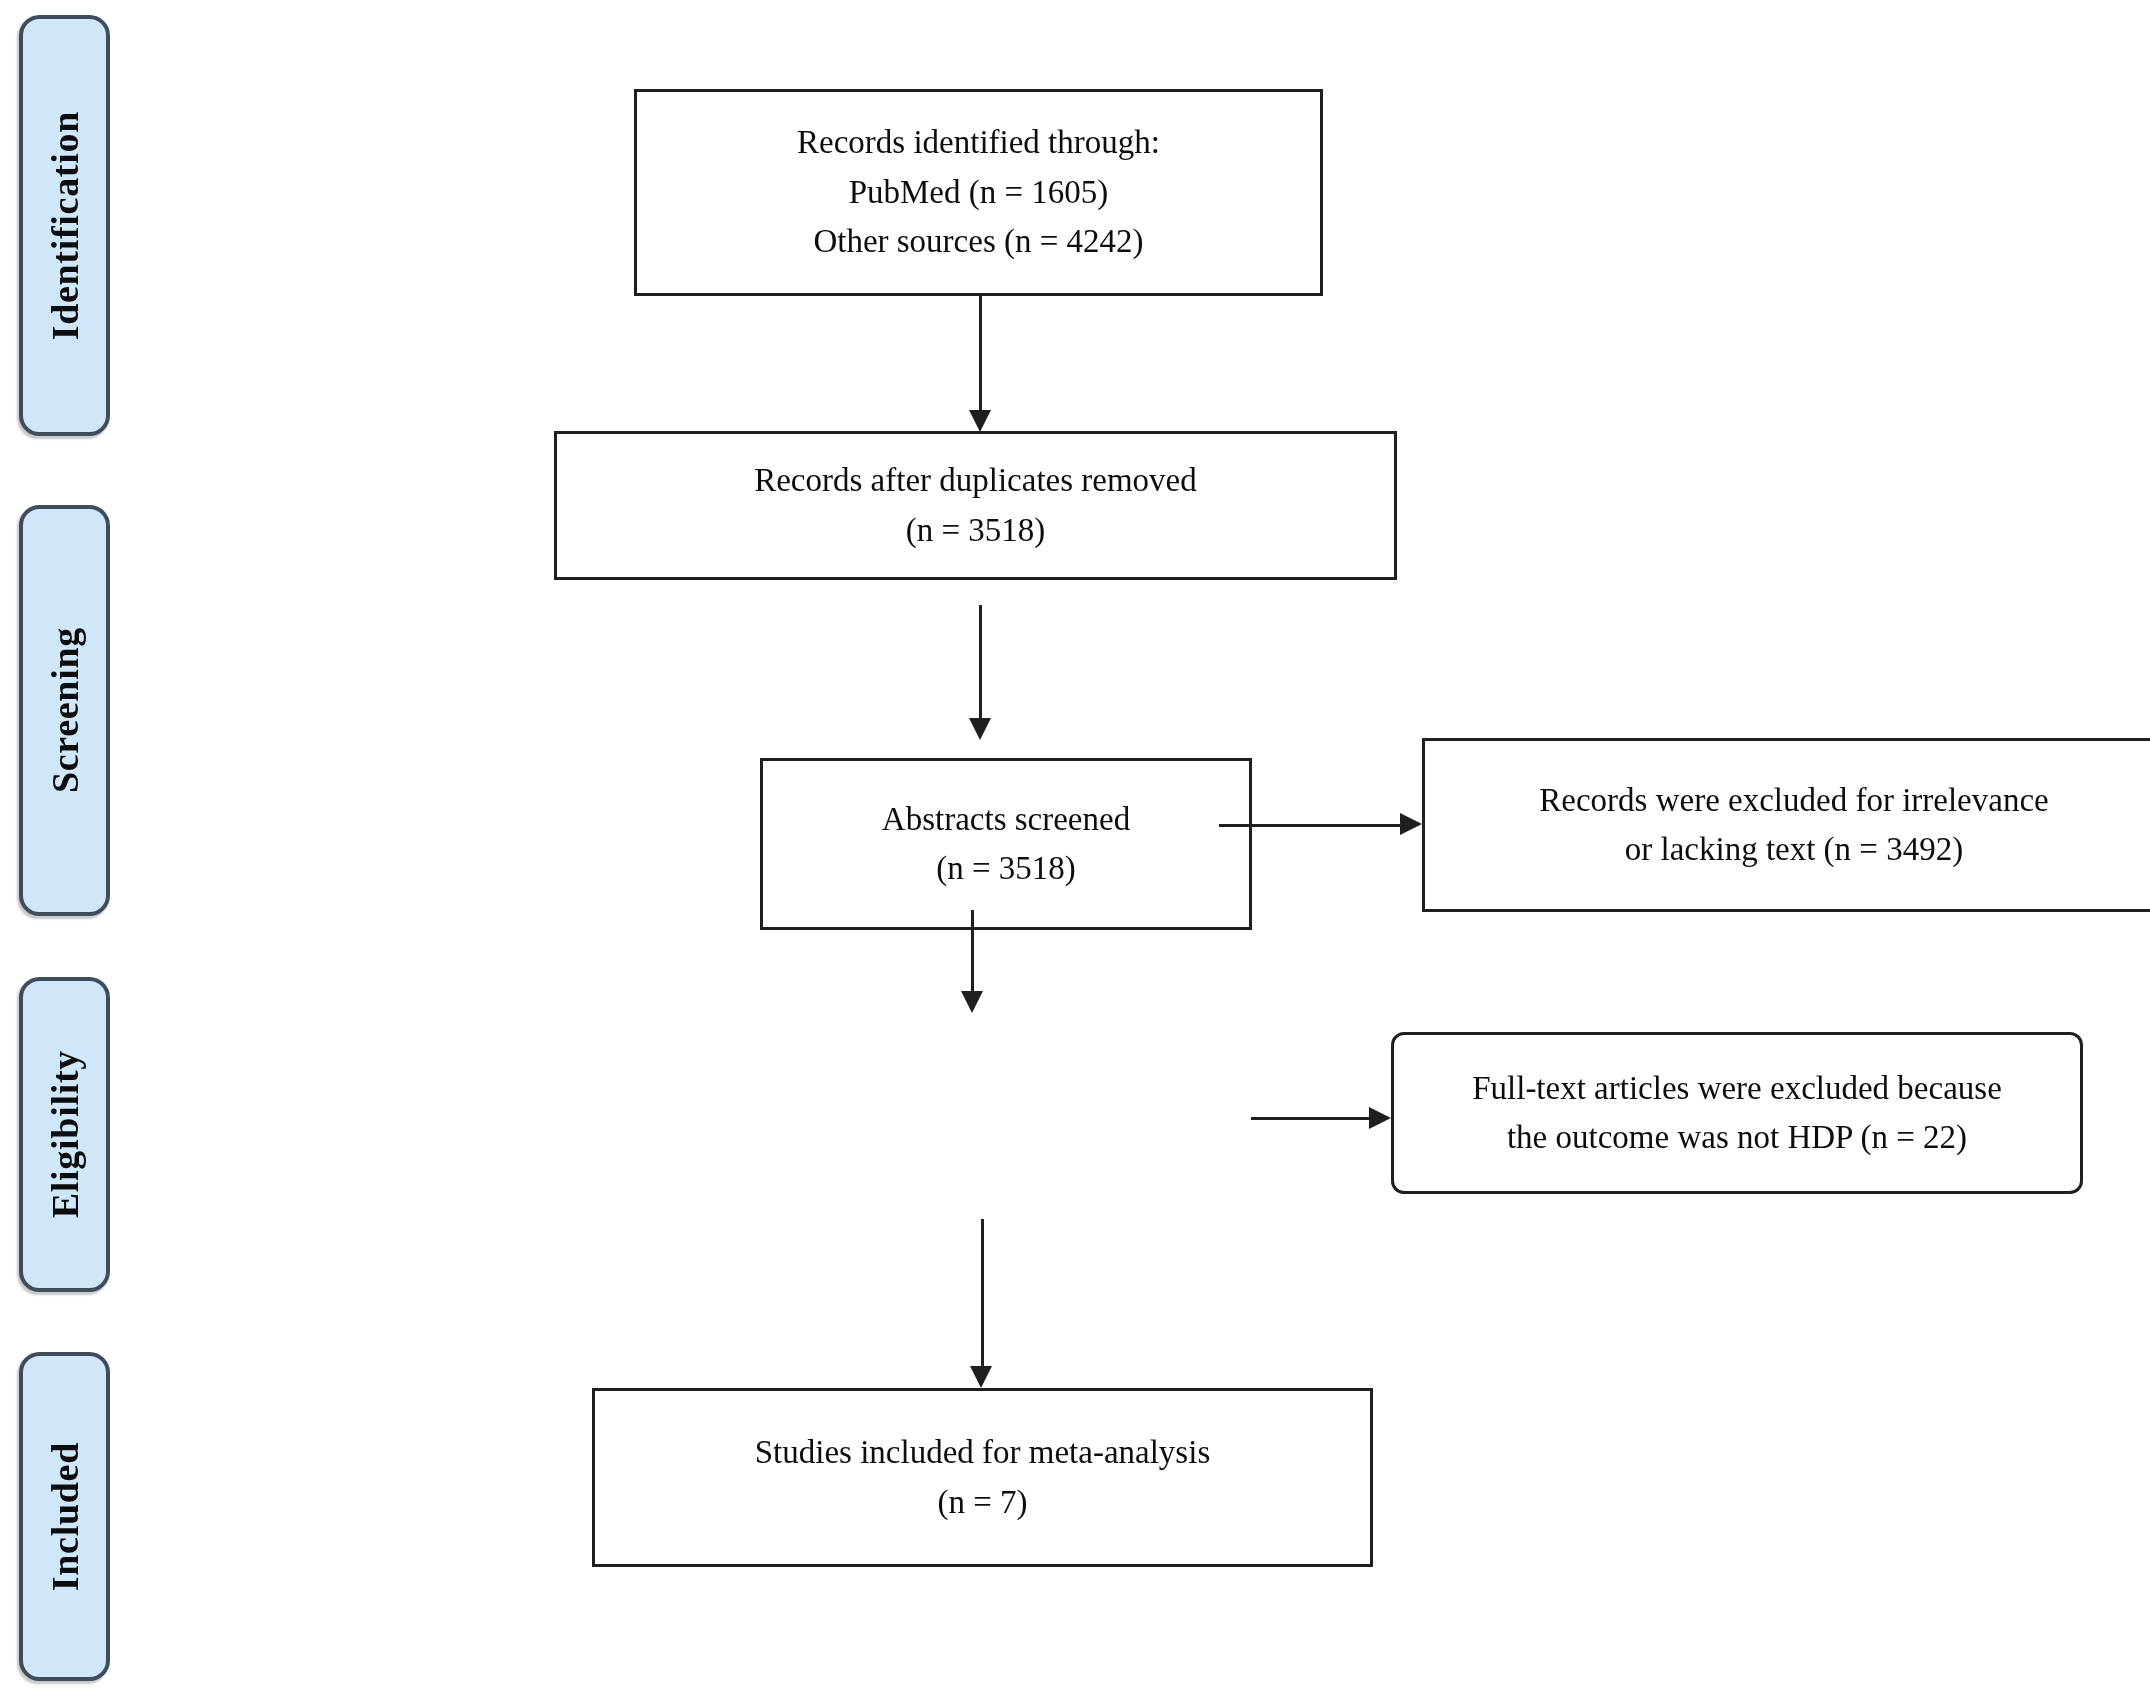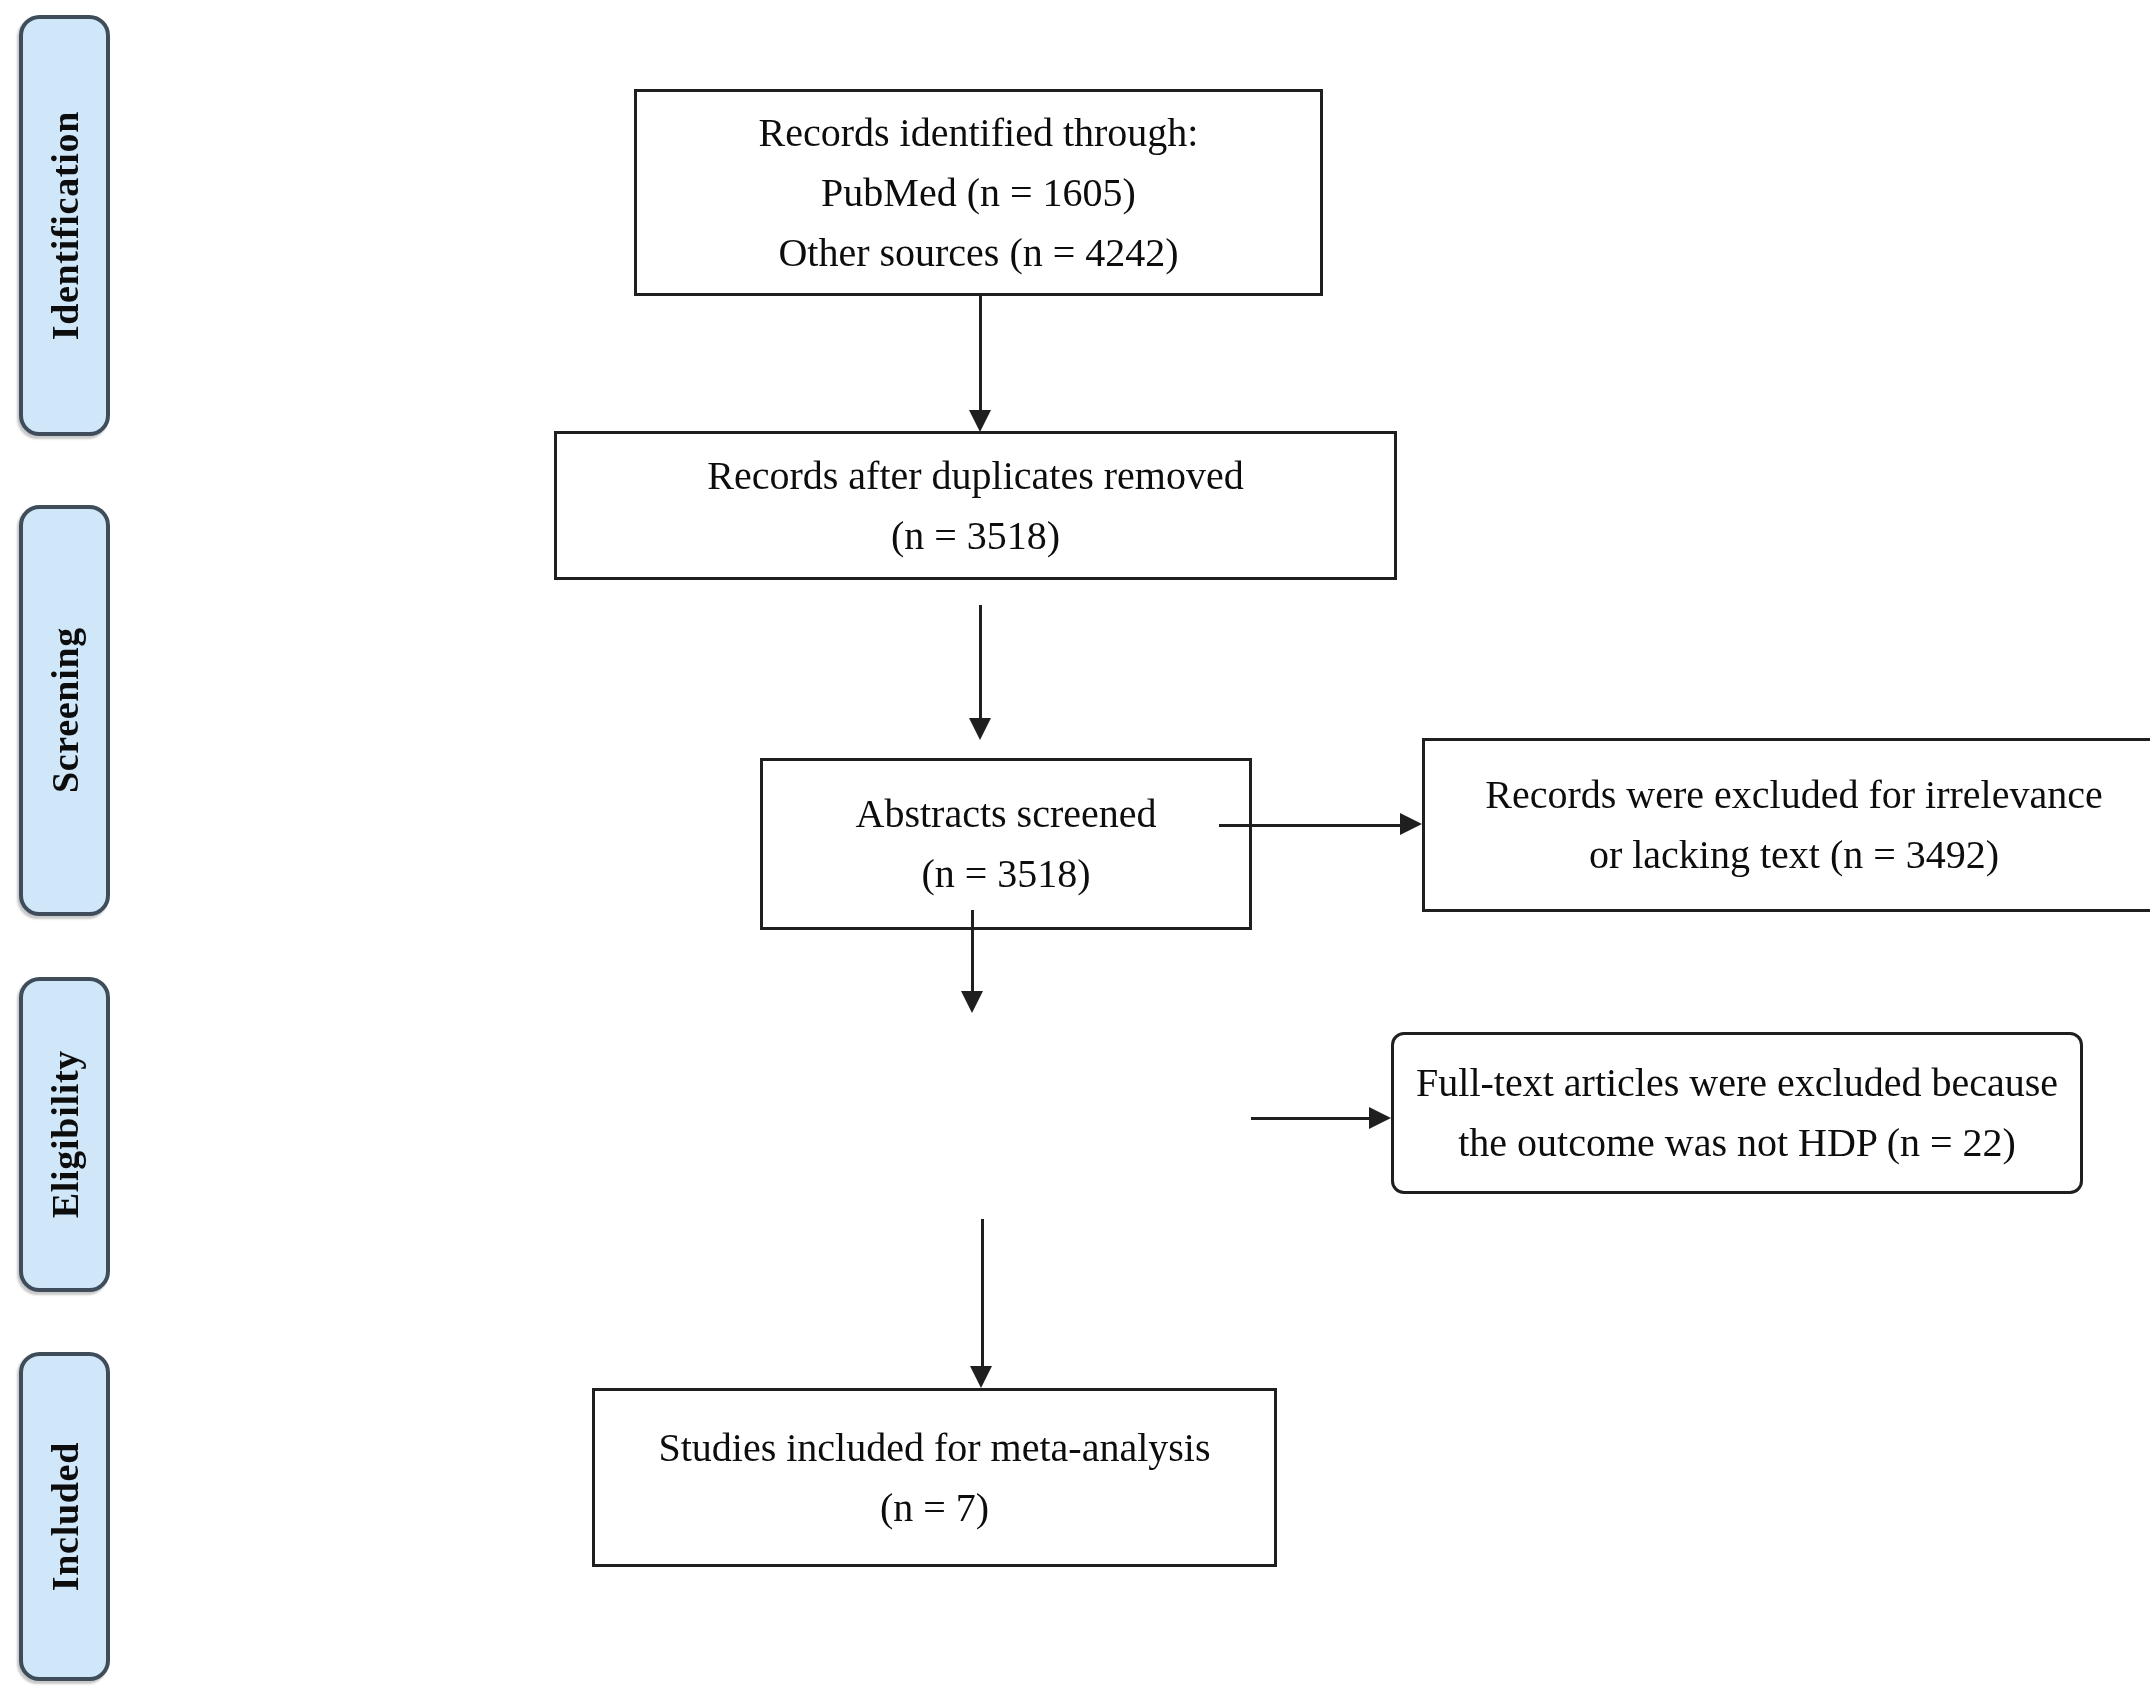--- a/index.html
+++ b/index.html
@@ -46,21 +46,21 @@
     position: absolute;
     background: #ffffff;
     border: 3.4px solid var(--box-border);
     display: flex;
     flex-direction: column;
     align-items: center;
     justify-content: center;
     text-align: center;
   }
   .fbox .bline {
-    font-size: 40px;
+    font-size: 33px;
     line-height: 1.5;
     white-space: nowrap;
   }
 
   
   .vline { position: absolute; width: 3.4px; background: var(--arrow); }
   .hline { position: absolute; height: 3.4px; background: var(--arrow); }
   .head-down {
     position: absolute; width: 0; height: 0;
     border-left: 11.6px solid transparent;
@@ -130,19 +130,19 @@
   <div class="head-right" style="left:1369px; top:1107px;"></div>
 
   <div class="fbox" style="left:1391px; top:1032px; width:692px; height:162px;border-radius:13px;">
     <div class="bline">Full-text articles were excluded because</div>
     <div class="bline">the outcome was not HDP (n = 22)</div>
   </div>
 
   <div class="vline" style="left:981px; top:1219px; width:2.7px; height:148px;"></div>
   <div class="head-down" style="left:970px; top:1366px;"></div>
 
-  <div class="fbox" style="left:592px; top:1388px; width:685px; height:179px;">
+  <div class="fbox" style="left:592px; top:1388px; width:781px; height:179px;">
     <div class="bline">Studies included for meta-analysis</div>
     <div class="bline">(n = 7)</div>
   </div>
 
 </div>
 
 
 </body></html>

